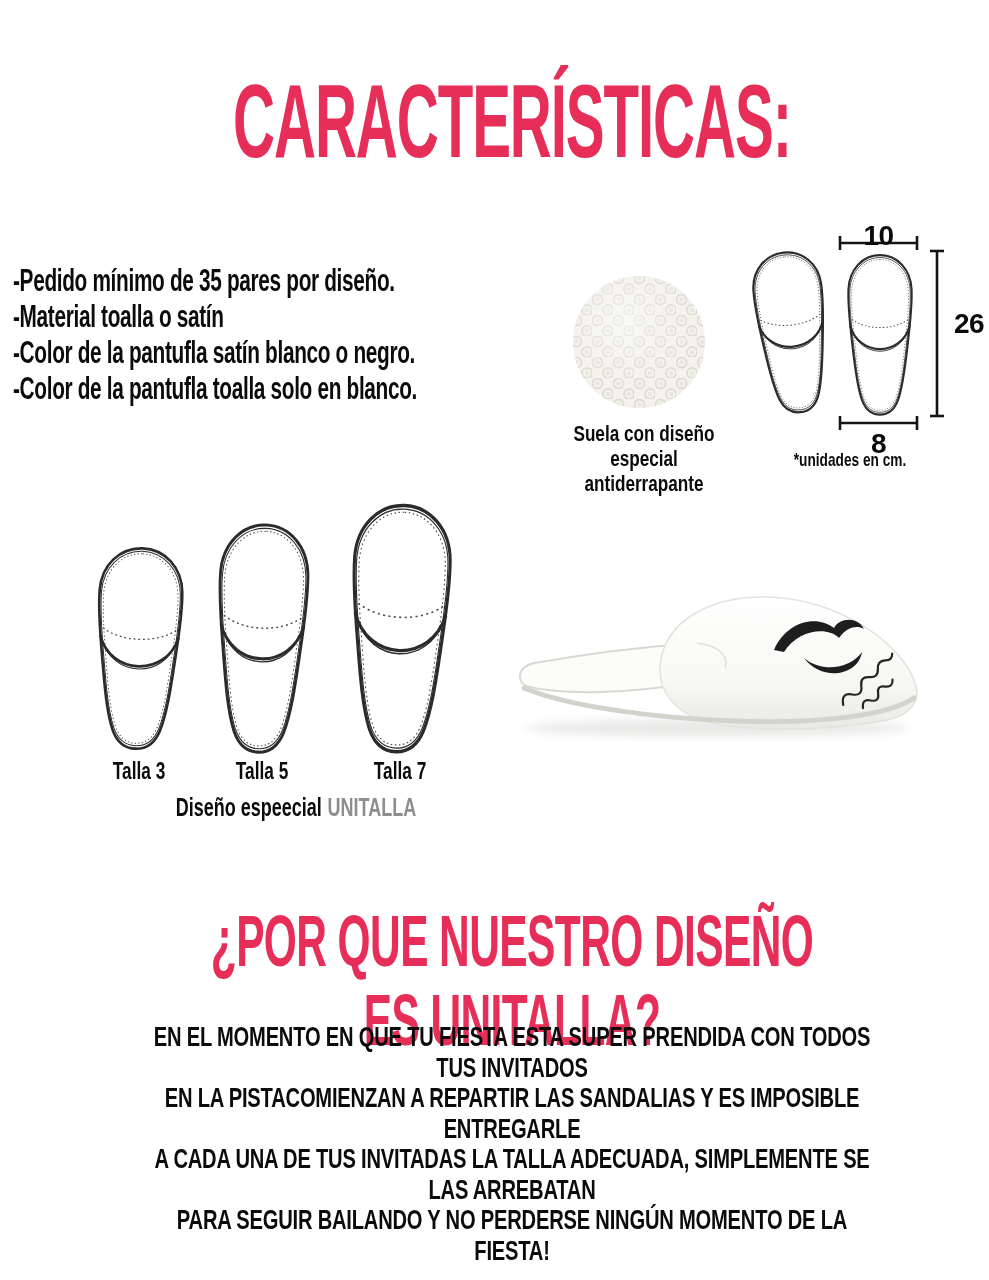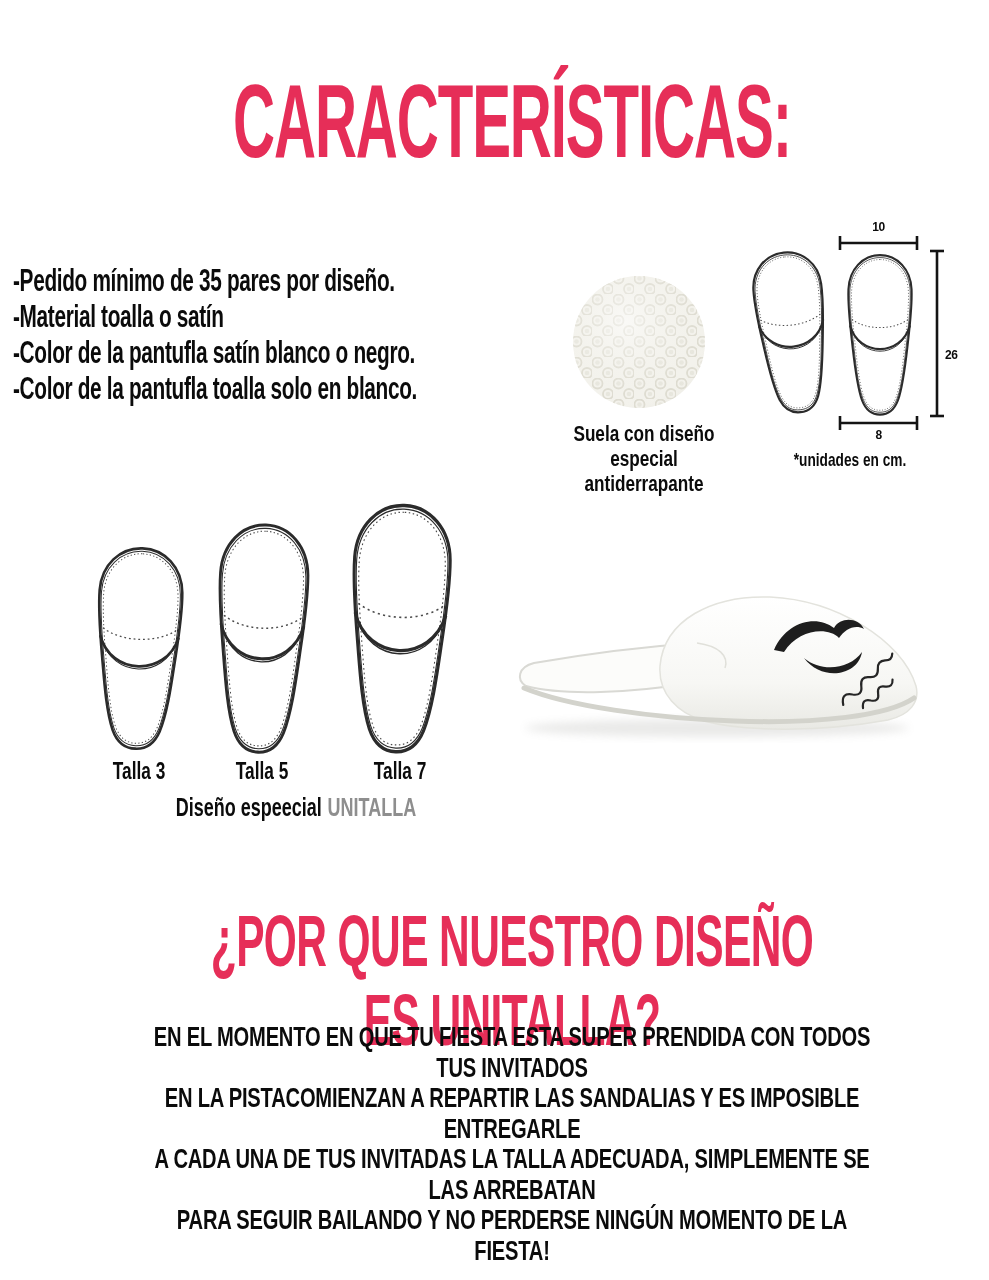--- a/index.html
+++ b/index.html
@@ -19,21 +19,21 @@
   .features{
     left:13px;top:262px;font-size:32px;font-weight:bold;line-height:36px;
     letter-spacing:-0.5px;transform:scaleX(.65);transform-origin:left top;
   }
   .sole-caption{
     left:532px;top:421px;width:224px;text-align:center;
     font-size:22px;font-weight:bold;line-height:25px;
     transform:scaleX(.78);transform-origin:50% 50%;
   }
   .pair{left:740px;top:220px;width:240px;height:250px;}
-  .dimlabel{position:absolute;font-size:12px;font-weight:bold;letter-spacing:-0.5px;}
+  .dimlabel{position:absolute;font-size:28px;font-weight:bold;letter-spacing:-0.5px;}
   .units{
     left:752px;top:449px;width:196px;text-align:center;
     font-size:19px;font-weight:bold;transform:scaleX(.72);transform-origin:50% 50%;
   }
   .size-label{
     position:absolute;top:757px;text-align:center;font-size:24px;font-weight:bold;
     transform:scaleX(.72);transform-origin:50% 50%;
   }
   .design-note{
     left:96px;top:793px;width:400px;text-align:center;
@@ -115,21 +115,21 @@
         <line x1="177" y1="16" x2="177" y2="30"></line>
         <line x1="197" y1="31" x2="197" y2="196"></line>
         <line x1="190" y1="31" x2="204" y2="31"></line>
         <line x1="190" y1="196" x2="204" y2="196"></line>
         <line x1="100" y1="203" x2="177" y2="203"></line>
         <line x1="100" y1="196" x2="100" y2="210"></line>
         <line x1="177" y1="196" x2="177" y2="210"></line>
       </g>
     </svg>
     <div class="dimlabel ctr" style="left:100px;top:0px;width:77px;">10</div>
-    <div class="dimlabel" style="left:205px;top:88px;margin-top:40px;">26</div>
+    <div class="dimlabel" style="left:214px;top:88px;">26</div>
     <div class="dimlabel ctr" style="left:100px;top:208px;width:77px;">8</div>
   </div>
   <div class="abs units">*unidades en cm.</div>
 
   <svg class="abs" style="left:88px;top:543px;transform:rotate(2deg);" width="102" height="210" viewBox="0 0 100 200" preserveAspectRatio="none">
       <use href="#slipperTop"></use>
     </svg>
   <svg class="abs" style="left:208px;top:519px;transform:rotate(2deg);" width="108" height="238" viewBox="0 0 100 200" preserveAspectRatio="none">
       <use href="#slipperTop"></use>
     </svg>

